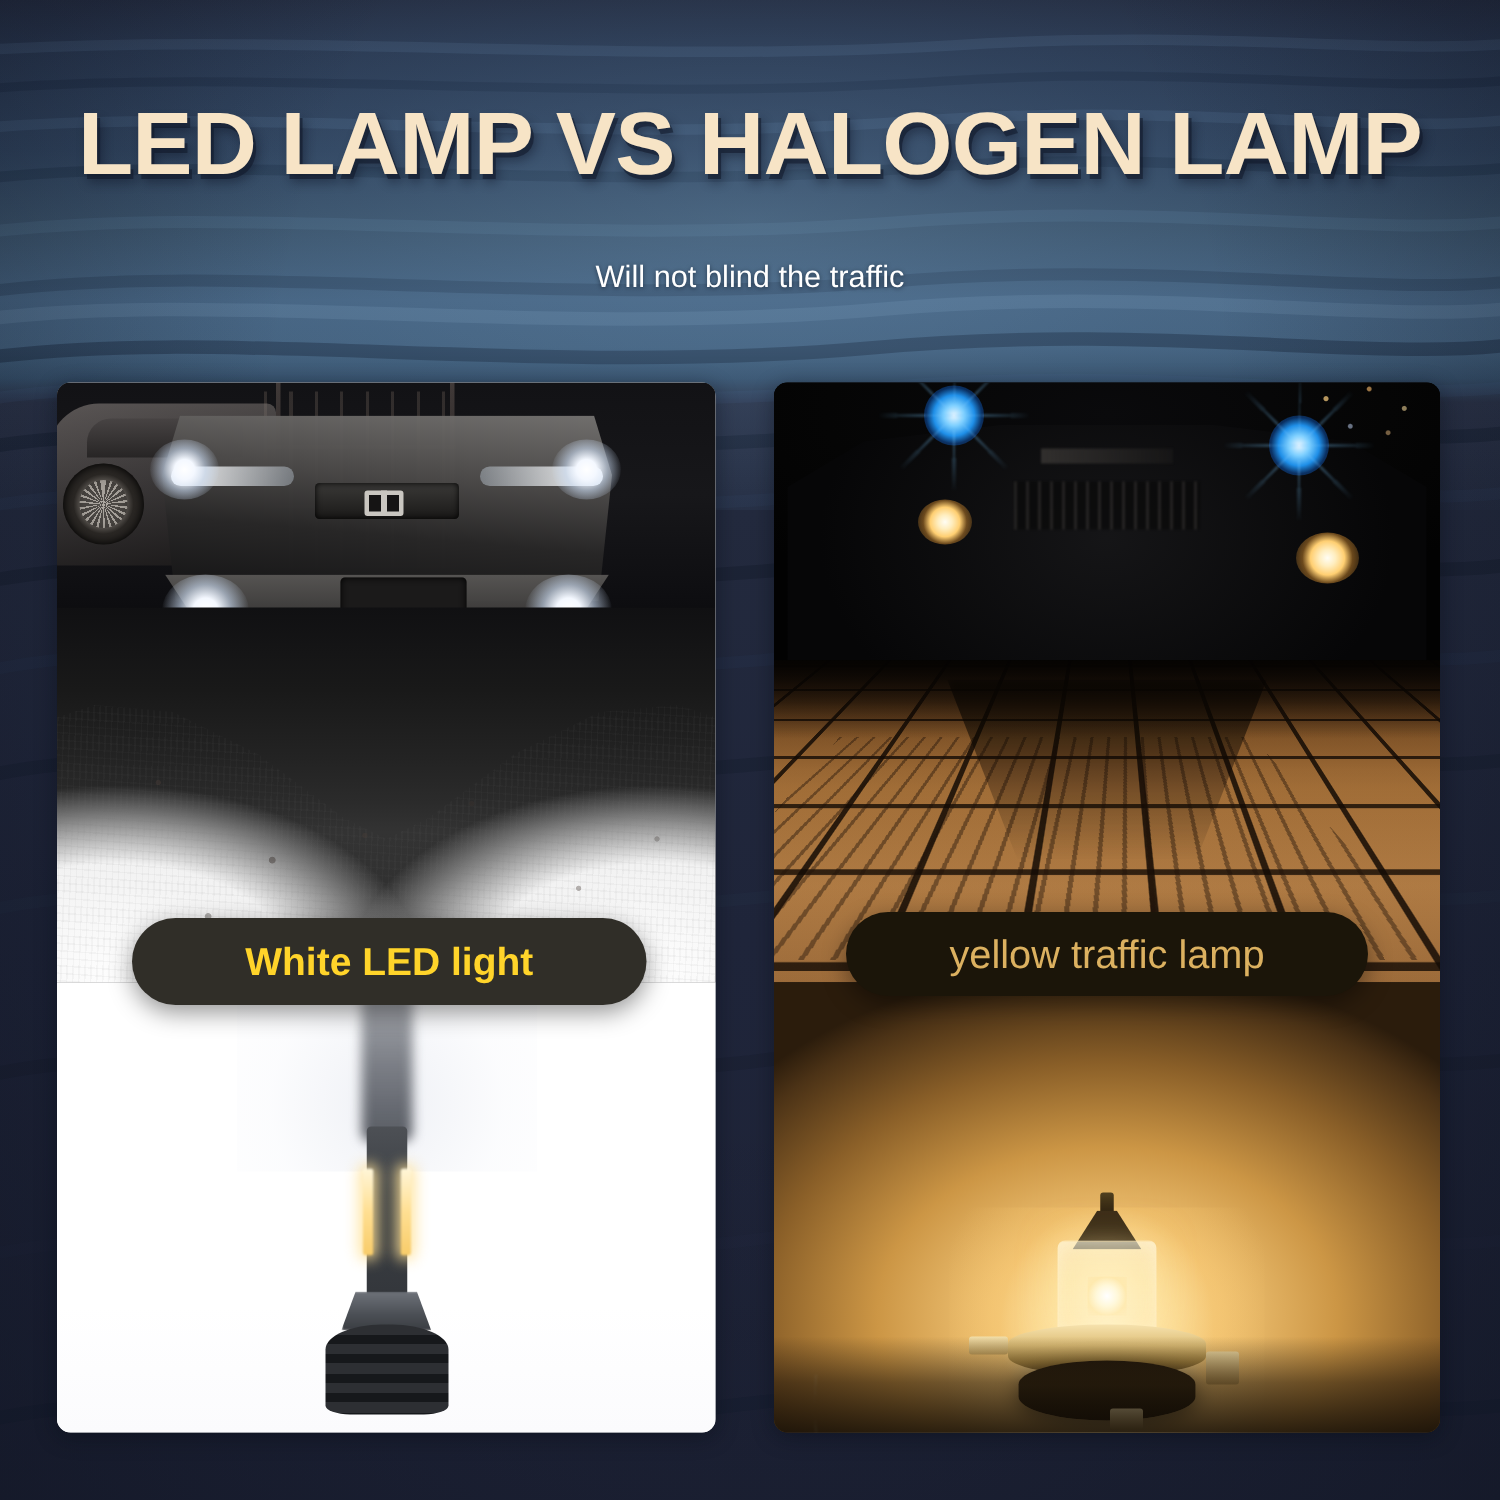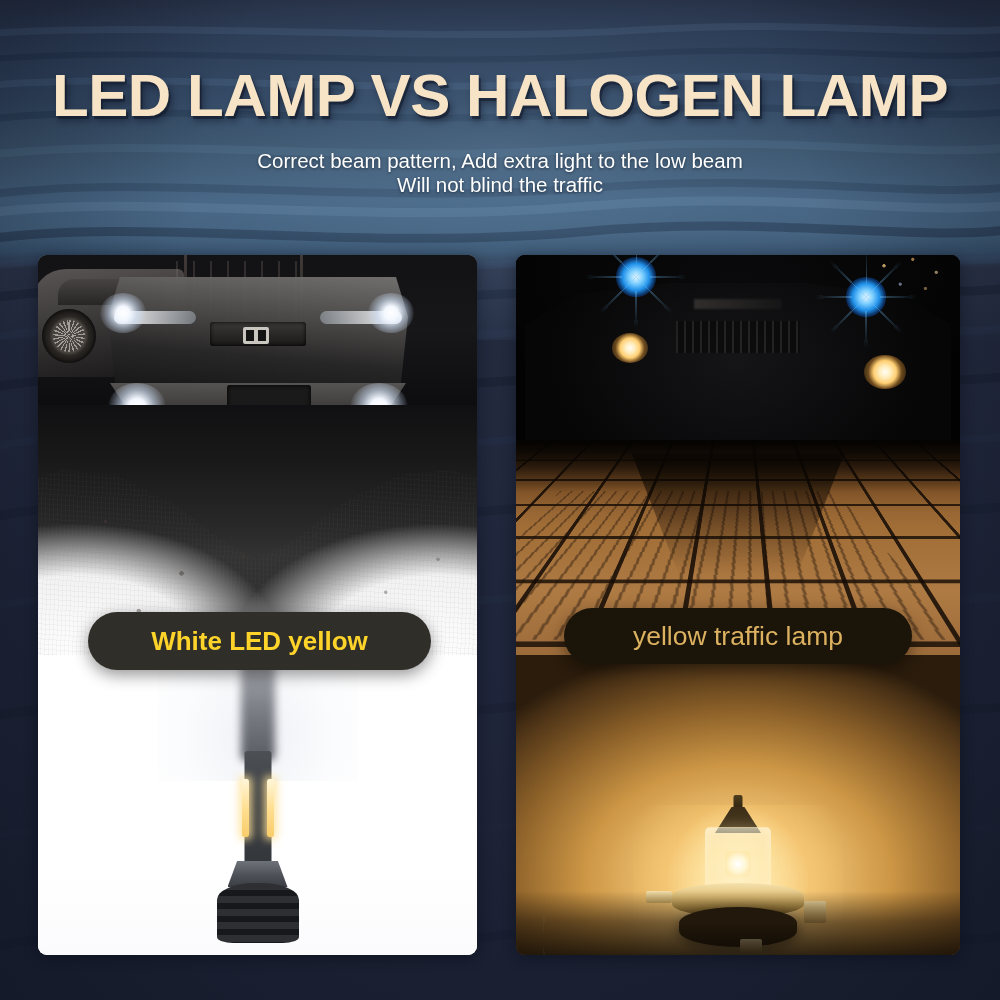--- a/index.html
+++ b/index.html
@@ -529,21 +529,20 @@
         <path d="M-20,840 C100,806 260,852 490,828 C680,802 930,844 1020,824" stroke="rgba(45,72,110,0.06)" stroke-width="8"></path>
         <path d="M-20,950 C100,916 250,962 480,938 C670,912 930,954 1020,934" stroke="rgba(10,18,32,0.14)" stroke-width="9"></path>
       </g>
     </svg>
   </div>
 
   <div class="bg-glow"></div>
   <div class="bg-vignette"></div>
 
   <div class="headline">LED LAMP VS HALOGEN LAMP</div>
-  <div class="subtitle l1">Correct beam pattern, Add extra light to the low beam</div>
   <div class="subtitle l2">Will not blind the traffic</div>
 
   <div class="panel panel-left">
 
     <div class="photo photo-led-car">
       <div class="led-scene">
         <div class="garage-wall"></div>
         <div class="wall-pillar" style="left:146px;"></div>
         <div class="wall-pillar" style="left:262px;"></div>
         <div class="fence"></div>
@@ -619,20 +618,20 @@
       <div class="hal-tab left"></div>
       <div class="hal-tab right"></div>
       <div class="hal-tab bottom"></div>
       <div class="hal-wires"></div>
       <div class="hal-darkbase"></div>
     </div>
 
   </div>
 
   <div class="badge badge-led">
-    <span class="badge-text">White LED yellow</span>
+    <span class="badge-text">White LED light</span>
   </div>
 
   <div class="badge badge-halogen">
     <span class="badge-text">yellow traffic lamp</span>
   </div>
 
 </div>
 
 </body></html>

